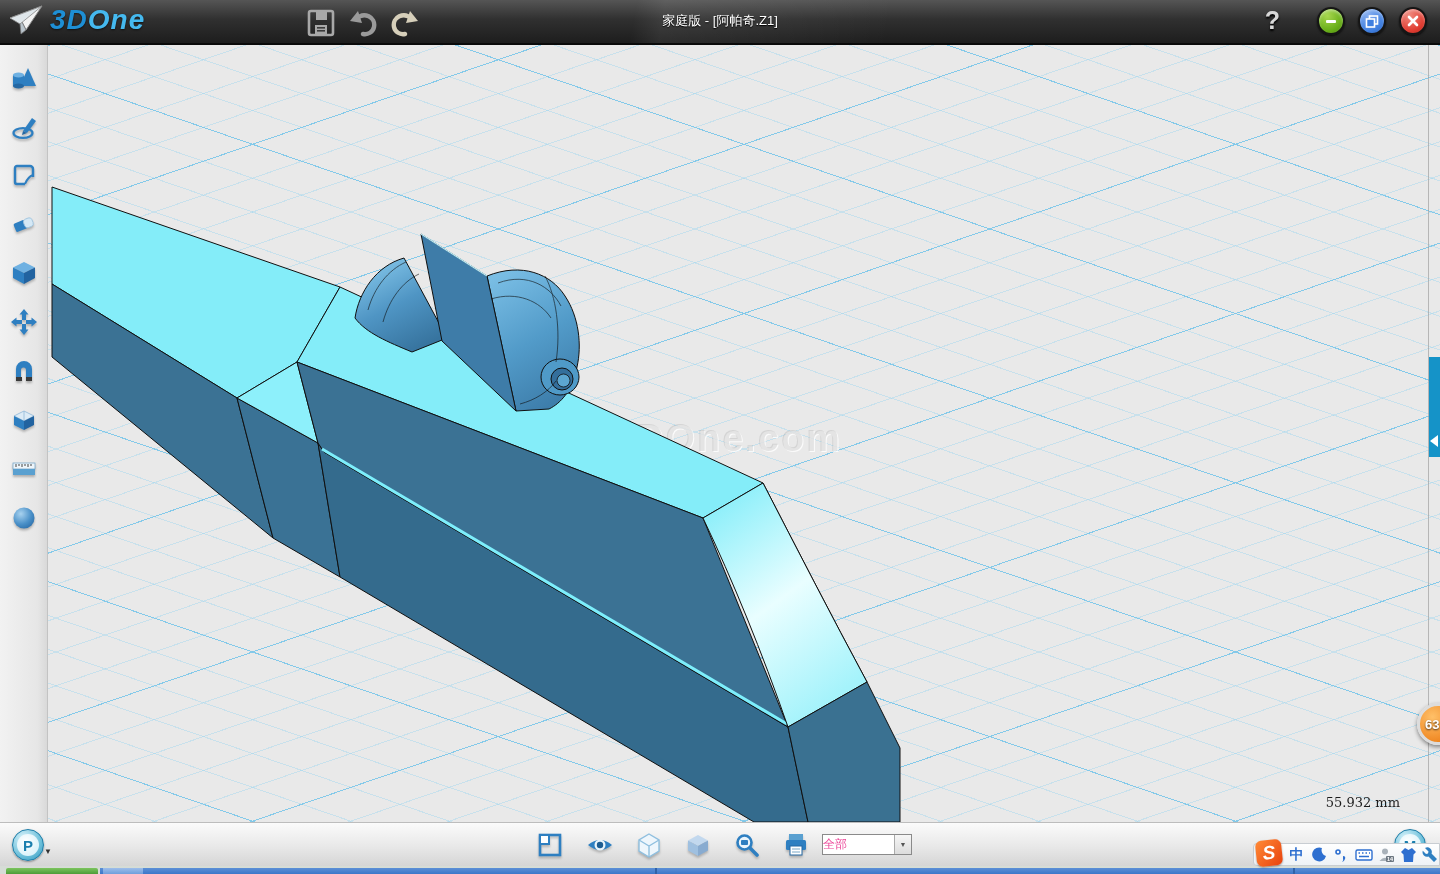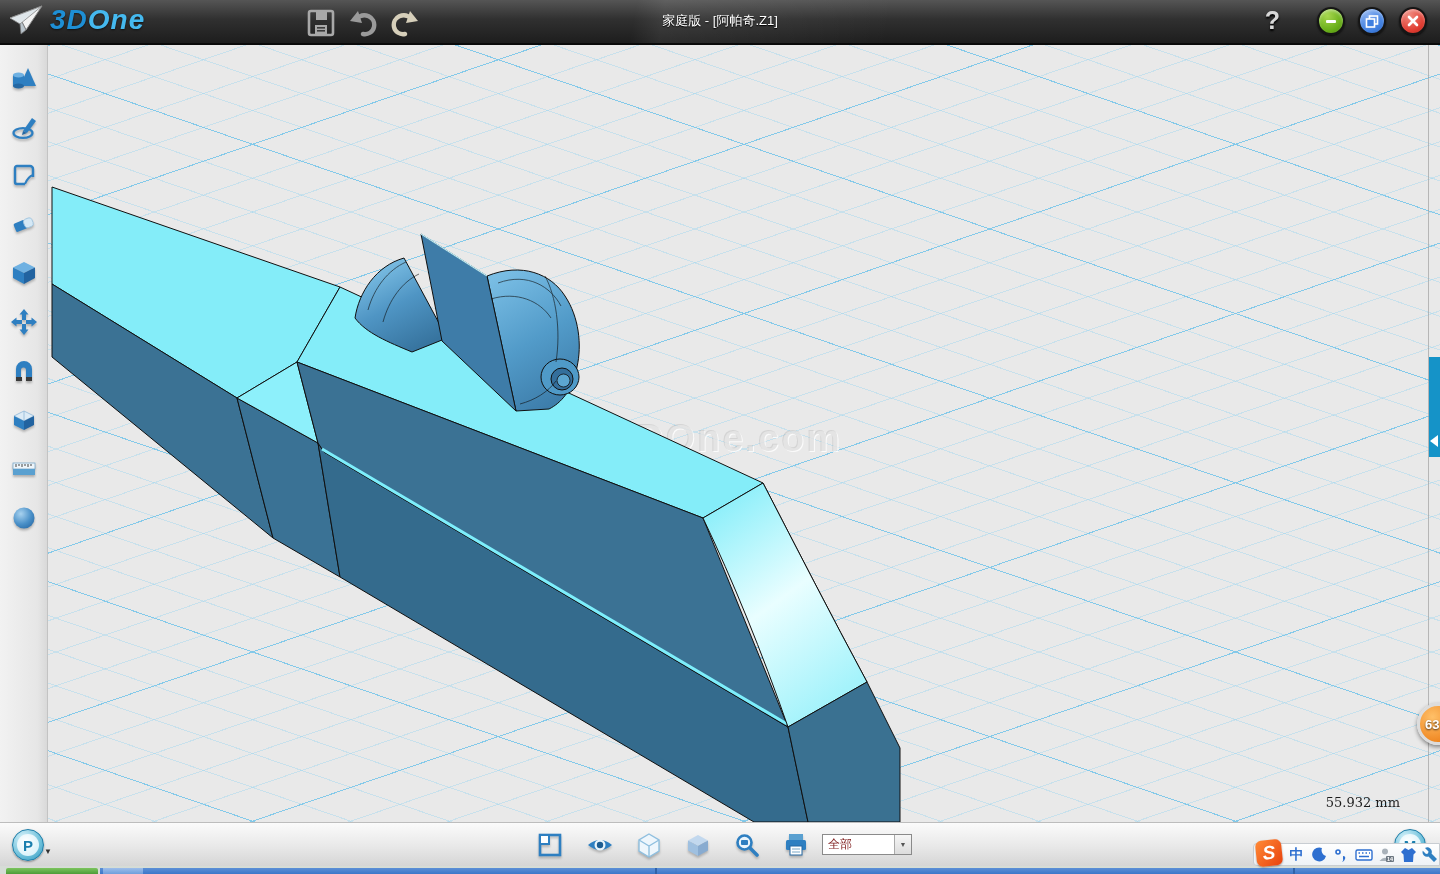--- a/index.html
+++ b/index.html
@@ -61,21 +61,21 @@
   .circle-btn { position:absolute; top:6px; width:32px; height:32px; border-radius:50%;
     background:radial-gradient(circle at 35% 28%, #d8f3fb, #6ec0da 60%, #2d96be);
     border:1px solid #1d7da8; box-shadow:0 1px 2px rgba(0,0,0,.35); display:flex; align-items:center; justify-content:center; cursor:pointer; }
   .circle-btn .inner { width:22px; height:22px; border-radius:50%; background:radial-gradient(circle at 40% 35%, #ffffff, #cfeef8);
     display:flex; align-items:center; justify-content:center; font-weight:bold; font-size:15px; color:#1b7fae; }
   .p-caret { position:absolute; left:44px; top:24px; font-size:8px; color:#333; cursor:pointer; }
   .bb-icon { position:absolute; top:8px; width:28px; height:28px; display:flex; align-items:center; justify-content:center; cursor:pointer;
     filter:drop-shadow(0 2px 1px rgba(0,0,0,.22)); }
   .combo { position:absolute; left:822px; top:11px; width:90px; height:21px; background:#fff; border:1px solid #8a8a8a;
     display:flex; align-items:center; cursor:pointer; }
-  .combo .val { flex:1; font-size:12px; padding-left:5px; color:#7f1d1d; }
+  .combo .val { flex:1; font-size:12px; color:#ec4899; }
   .combo .dd { width:17px; height:100%; border-left:1px solid #aaa; background:linear-gradient(#f6f6f6,#dcdcdc);
     display:flex; align-items:center; justify-content:center; font-size:7px; color:#555; }
 
   
   .ime { position:absolute; left:1253px; top:843px; width:187px; height:23px; background:linear-gradient(#ffffff,#eef2f6);
     border:1px solid #c8cdd2; border-radius:4px 0 0 4px; z-index:50; display:flex; align-items:center; gap:5px; padding-left:34px; }
   .ime-logo { position:absolute; left:2px; top:-4px; width:26px; height:26px; border-radius:6px;
     background:linear-gradient(135deg,#ff8a36,#e8420e); transform:rotate(-6deg);
     color:#fff; font-weight:bold; font-style:italic; font-size:19px; display:flex; align-items:center; justify-content:center;
     box-shadow:0 1px 2px rgba(0,0,0,.35); cursor:pointer; }

